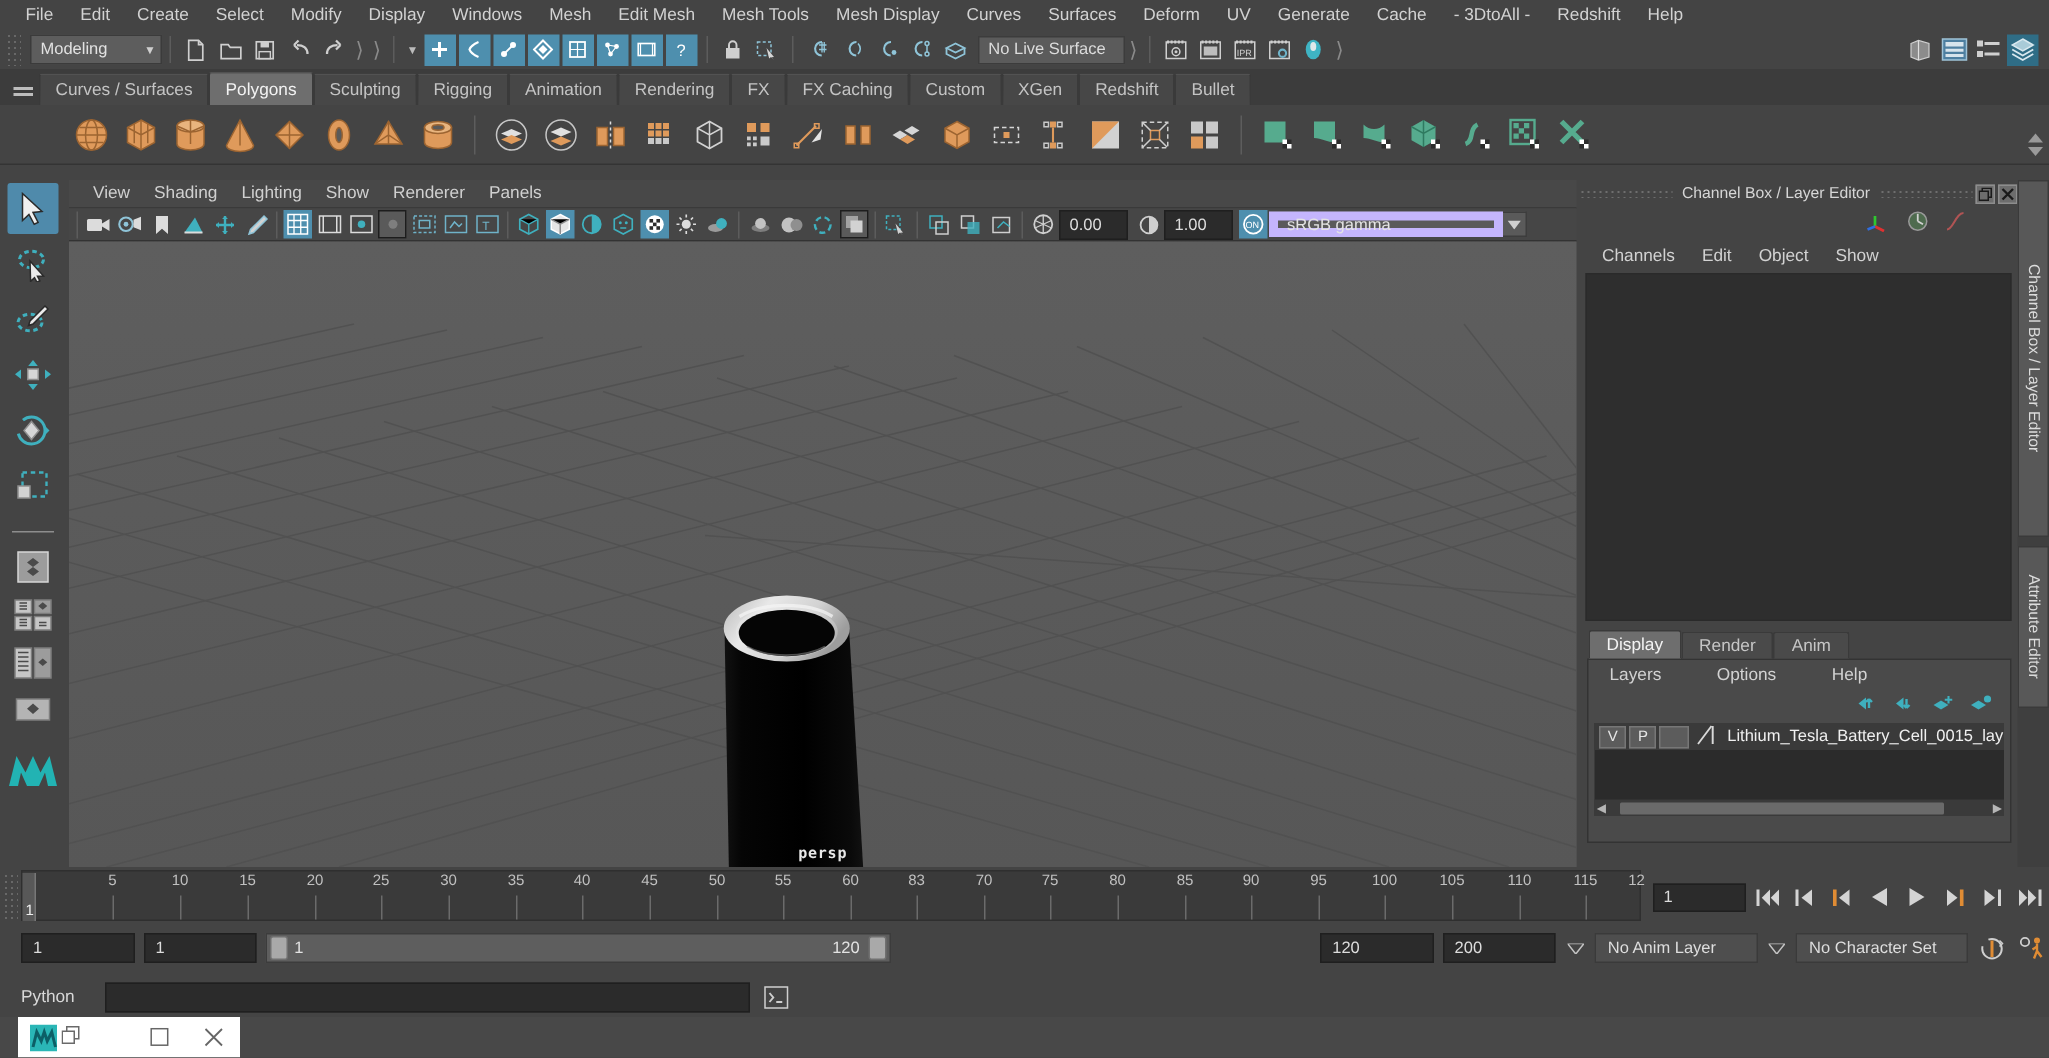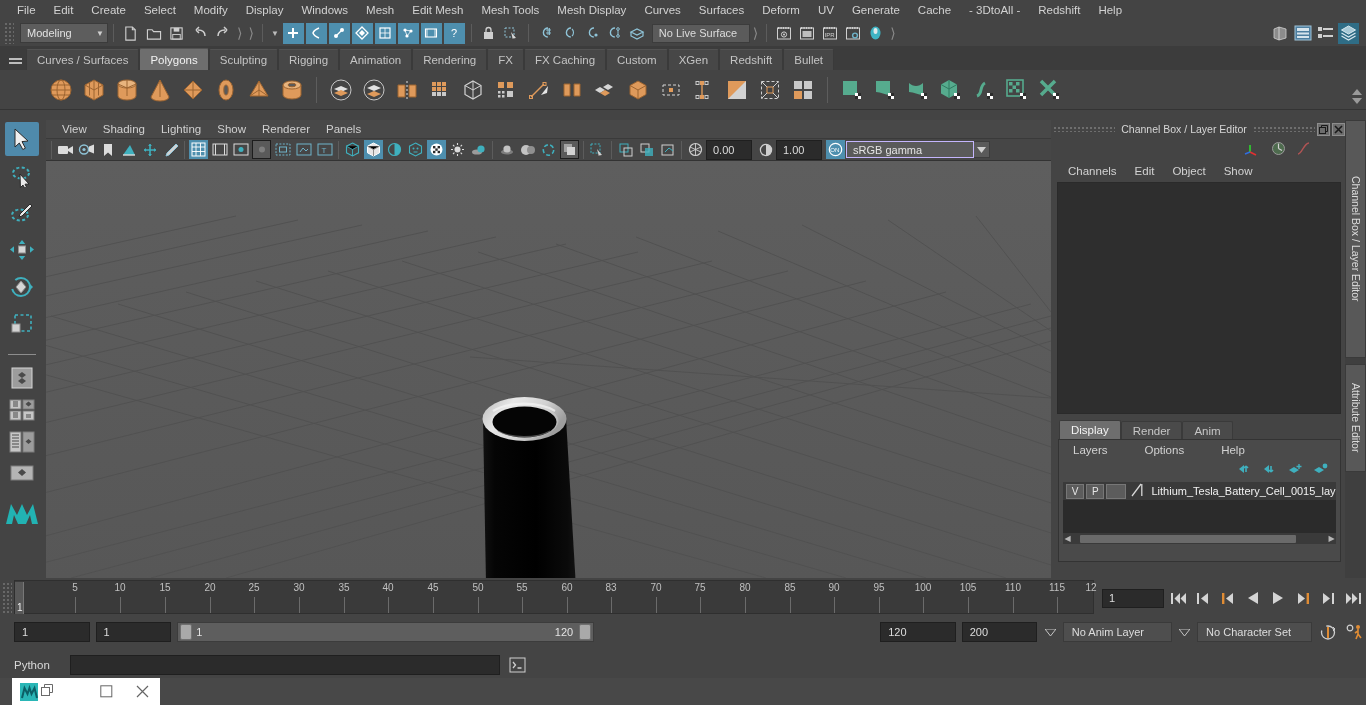--- a/index.html
+++ b/index.html
@@ -83,21 +83,21 @@
 
   
   .viewport { position: absolute; left: 46px; top: 120px; width: 1005px; height: 458px; background: #444; }
   .vp-menu { height: 19px; background: #484848; display: flex; align-items: center; padding-left: 8px; border-bottom: 1px solid #3a3a3a; }
   .vp-menu .mi { padding: 1px 8px; font-size: 11.5px; color: #d0d0d0; }
   .vp-tools { height: 22px; background: #464646; display: flex; align-items: center; padding-left: 2px; border-bottom: 1px solid #333; }
   .vtb { width: 19px; height: 19px; flex:none; display:flex; align-items:center; justify-content:center; margin: 0 1px; }
   .vtb.on { background: #4e8fae; }
   .vtb.framed { border: 1px solid #1d1d1d; background:#5a5a5a; }
   .numbox { width: 46px; height: 20px; background: #2b2b2b; border: 1px solid #1f1f1f; color:#ddd; font-size:11px; display:flex; align-items:center; padding-left:6px; }
-  .gammabox { width: 128px; height: 17px; background: #5a5a5a; border: 1px solid #c4b5fd; color:#e4e4e4; font-size:11px; display:flex; align-items:center; padding-left:6px; }
+  .gammabox { width: 156px; height: 17px; background: #5a5a5a; border: 6px solid #c4b5fd; color:#e4e4e4; font-size:11px; display:flex; align-items:center; padding-left:6px; }
   .gammaarrow { width: 16px; height: 17px; background:#5a5a5a; border:1px solid #3d3d3d; border-left:none; display:flex;align-items:center;justify-content:center;}
   .vp-canvas { position: relative; width: 1005px; height: 417px; overflow: hidden; background: #5b5b5b; }
   .persp-label {
     position: absolute; bottom: 3px; left: 0; right: 0; text-align: center;
     font-family: "DejaVu Sans Mono", monospace; font-size: 10px; color: #e8e8e8; font-weight: bold;
     letter-spacing: .5px;
   }
 
   
   .rightpanel { position: absolute; left: 1053px; top: 120px; width: 292px; height: 458px; background: #444444; }
@@ -1105,20 +1105,21 @@
 
         <g>
           <path d="M73 553 L 73 531" stroke="#2fc72f" stroke-width="2"></path>
           <path d="M73 553 L 87 561" stroke="#e03030" stroke-width="2"></path>
           <path d="M73 553 L 58 560" stroke="#2f6de0" stroke-width="2"></path>
           <text x="76" y="530" font-size="9" fill="#2fc72f" font-family="Liberation Sans">y</text>
           <text x="88" y="565" font-size="9" fill="#e03030" font-family="Liberation Sans">x</text>
           <text x="49" y="563" font-size="9" fill="#4f86ef" font-family="Liberation Sans">z</text>
         </g>
       </svg>
+      <div class="persp-label">persp</div>
     </div>
   </div>
 
   <div class="rightpanel">
     <div class="rp-title">
       <div class="dots"></div>
       <div class="txt">Channel Box / Layer Editor</div>
       <div class="dots"></div>
       <div class="rp-winbtn">
         <svg width="9" height="9" viewBox="0 0 9 9">

